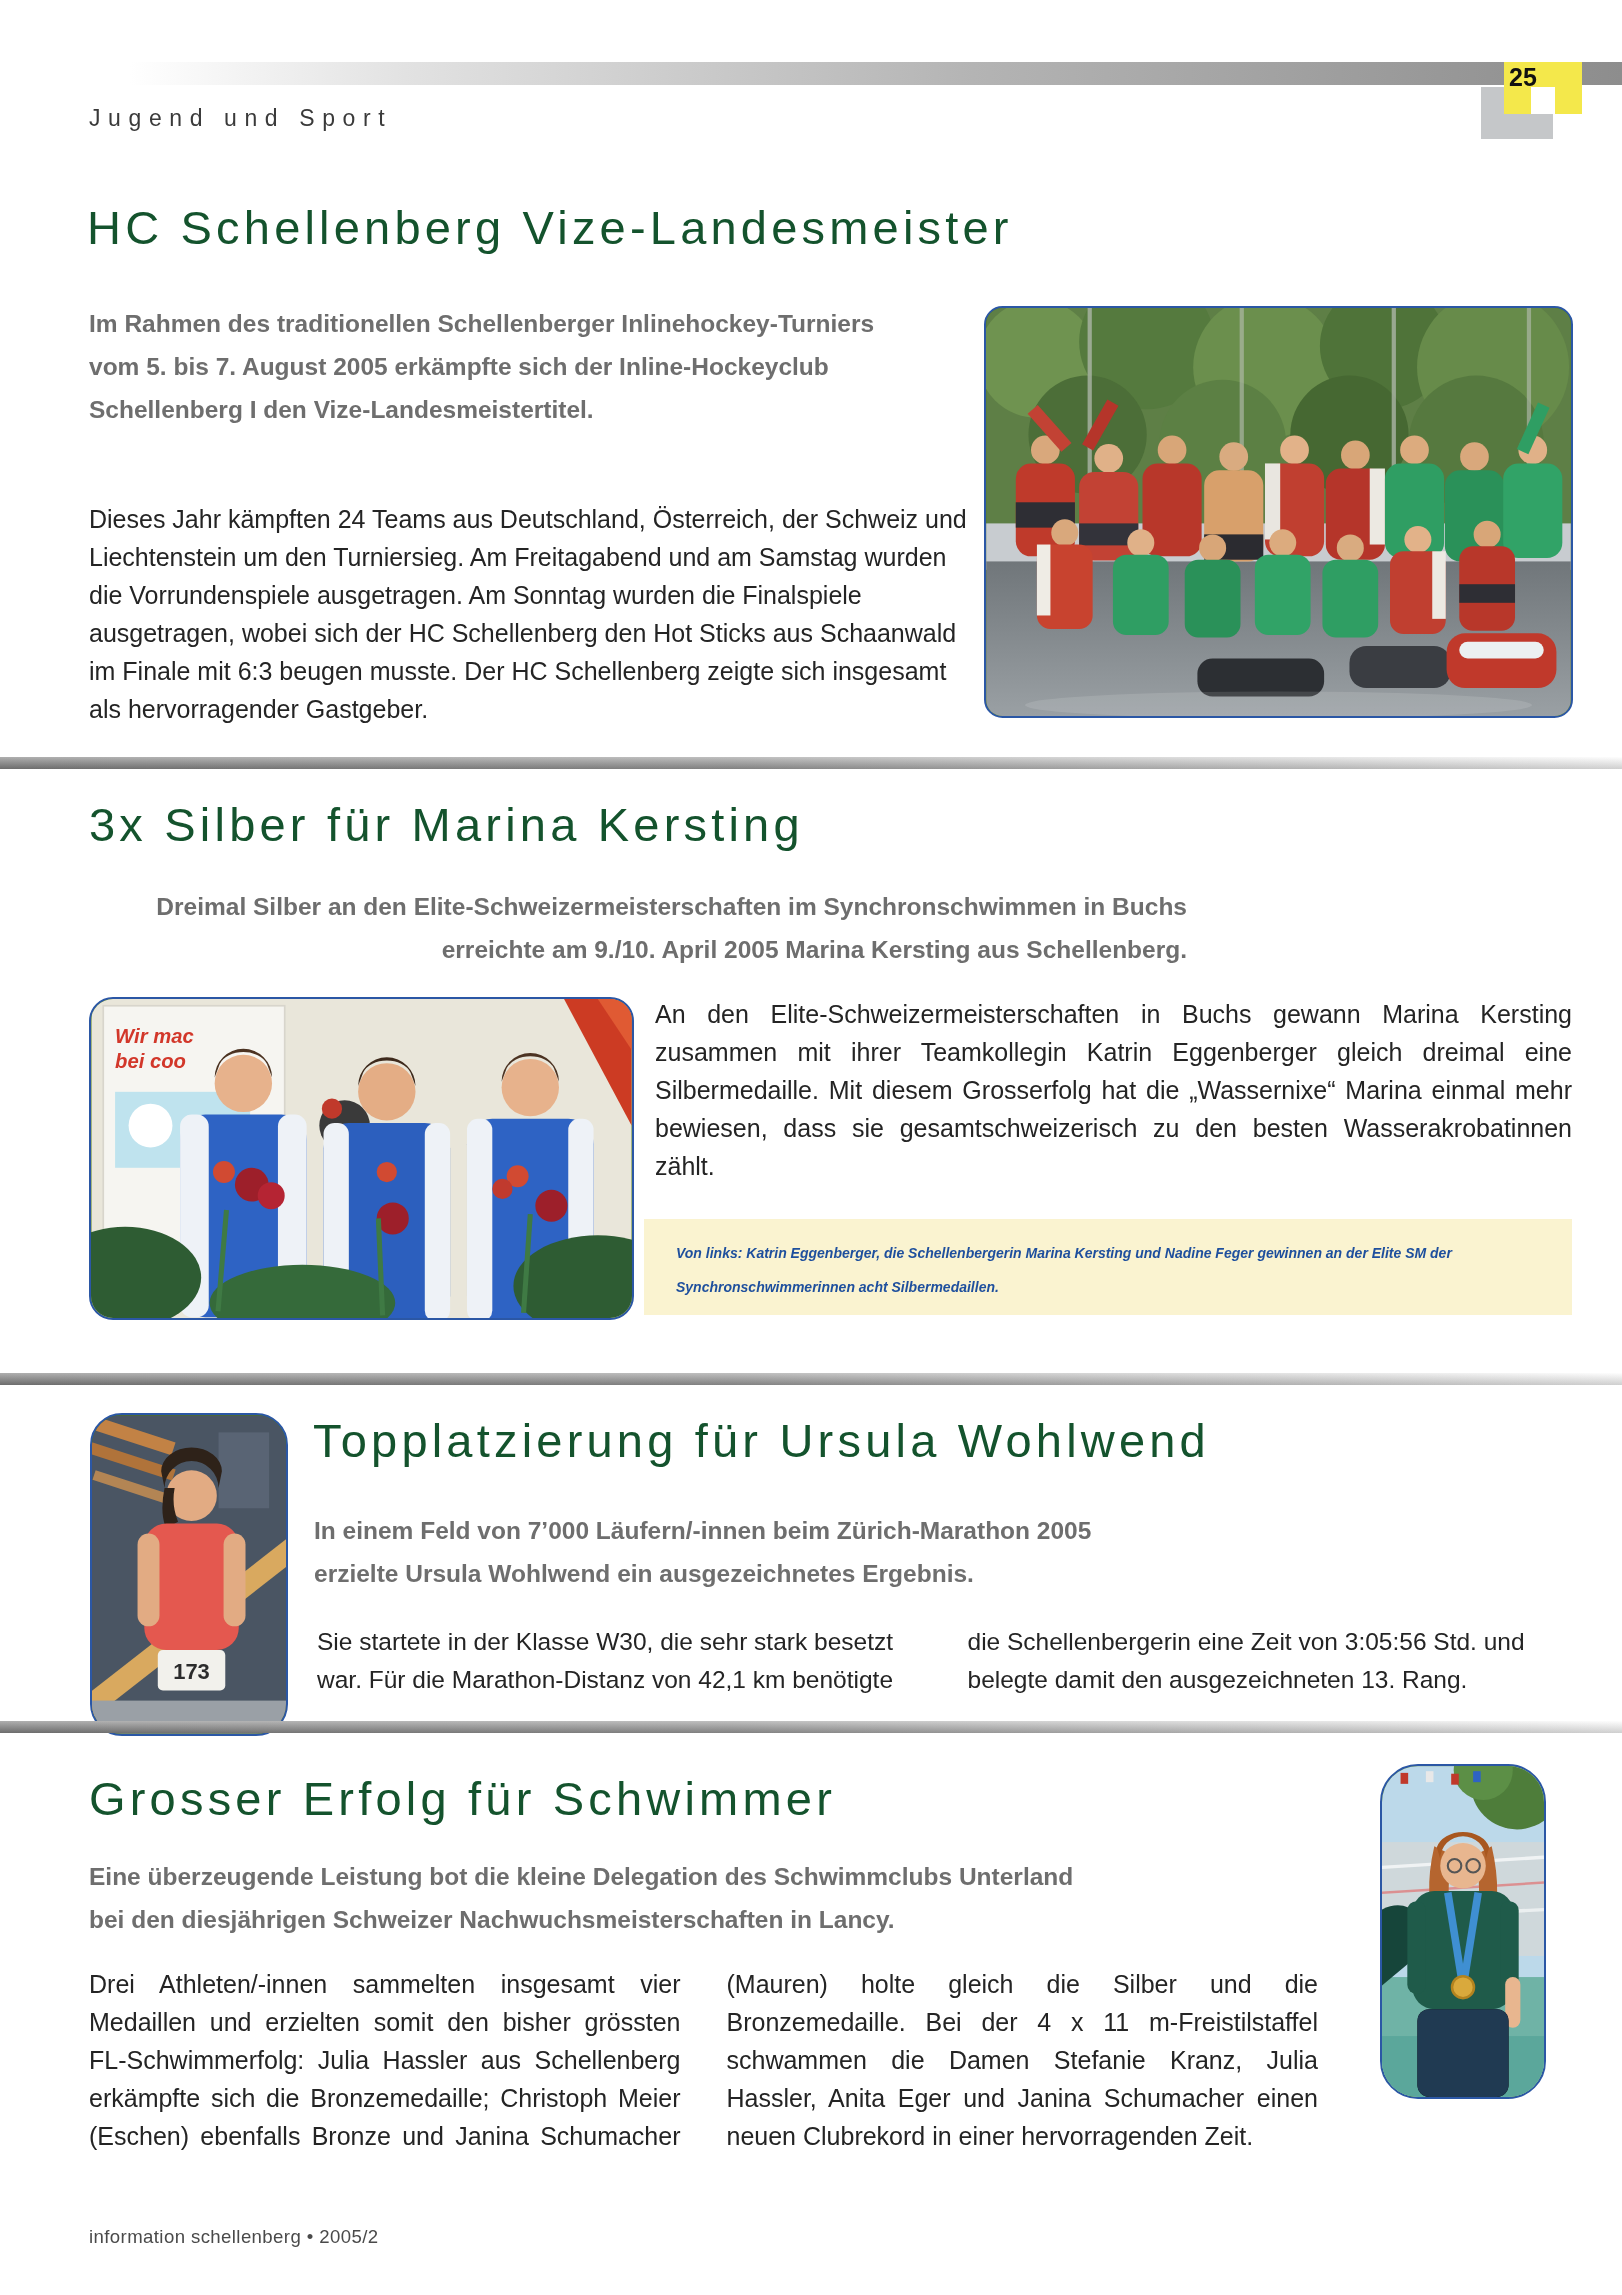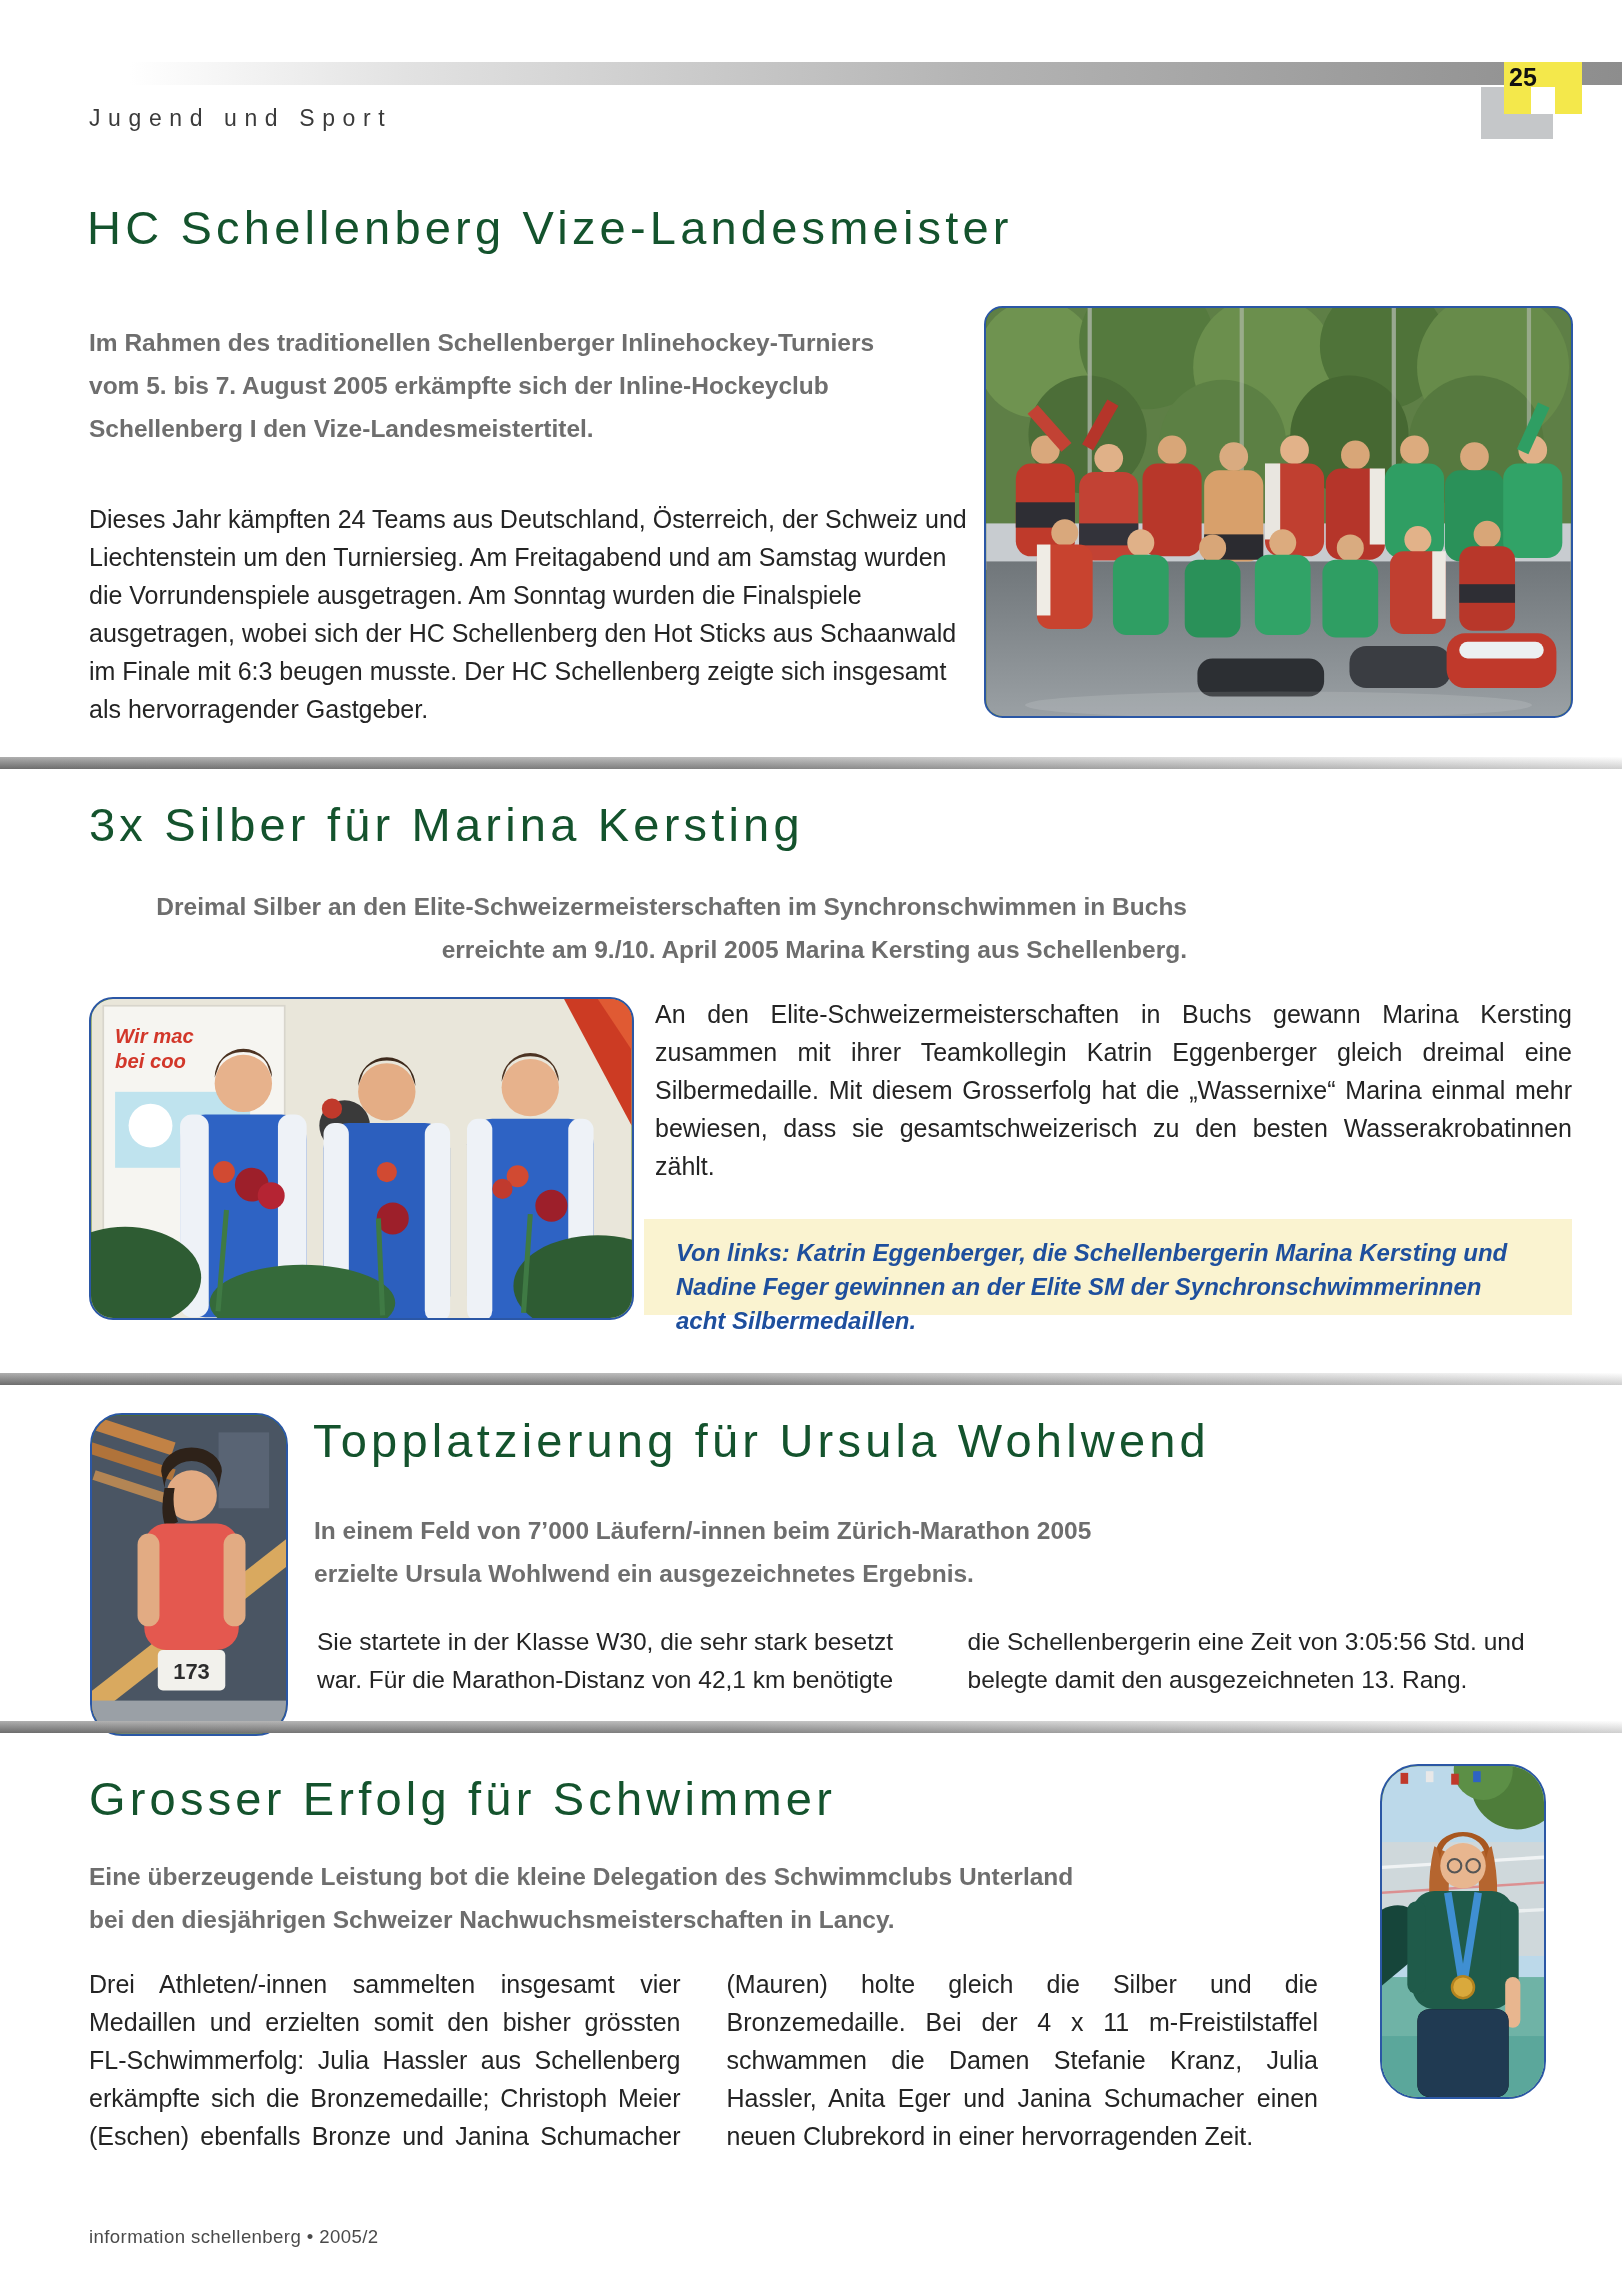--- a/index.html
+++ b/index.html
@@ -18,39 +18,39 @@
   .pagenum{position:absolute;left:1509px;top:63px;font-size:25px;font-weight:bold;color:#111;text-align:center;}
   .kicker{position:absolute;left:89px;top:105px;font-size:23px;letter-spacing:7.6px;color:#3a3a3a;}
   .h1{position:absolute;color:#14532d;font-size:47px;letter-spacing:4.2px;font-weight:400;white-space:nowrap;}
   .intro{position:absolute;font-weight:700;color:#6e6e6e;font-size:24.5px;line-height:43px;}
   .bodytxt{position:absolute;color:#242424;font-size:25px;line-height:38px;}
   .just{text-align:justify;}
   .cols2{column-count:2;column-gap:46px;column-fill:balance;}
   .photo{position:absolute;border:2.5px solid #2b57a5;overflow:hidden;background:#4d7c0f;}
   .caption{position:absolute;left:644px;top:1219px;width:928px;height:96px;background:#faf3d0;
      box-sizing:border-box;padding:17px 36px 0 32px;color:#1e4f9d;font-weight:700;font-style:italic;
-     font-size:24px;line-height:34px;}
+     font-size:14px;line-height:34px;}
   .footer{position:absolute;left:89px;top:2226px;font-size:18.6px;color:#4a4a4a;letter-spacing:0.4px;}
   svg{display:block;}
 </style>
 </head>
 <body>
 
 <div id="page">
 
   <div class="bar-top"></div>
   <div class="sq-gray"></div>
   <div class="sq-yellow"></div>
   <div class="sq-notch"></div>
   <div class="pagenum">25</div>
 
   <div class="kicker">Jugend und Sport</div>
 
   <div class="h1" style="left:87px;top:200px;">HC Schellenberg Vize-Landesmeister</div>
-  <div class="intro" style="left:89px;top:321px;width:828px;">Im Rahmen des traditionellen Schellenberger Inlinehockey-Turniers vom 5. bis 7. August 2005 erkämpfte sich der Inline-Hockeyclub Schellenberg I  den Vize-Landesmeistertitel.</div>
+  <div class="intro" style="left:89px;top:302px;width:828px;">Im Rahmen des traditionellen Schellenberger Inlinehockey-Turniers vom 5. bis 7. August 2005 erkämpfte sich der Inline-Hockeyclub Schellenberg I  den Vize-Landesmeistertitel.</div>
   <div class="bodytxt" style="left:89px;top:500px;width:883px;">Dieses Jahr kämpften 24 Teams aus Deutschland, Österreich, der Schweiz und Liechtenstein um den Turniersieg. Am Freitagabend und am Samstag wurden die Vorrundenspiele ausgetragen. Am Sonntag wurden die Finalspiele ausgetragen, wobei sich der HC Schellenberg den Hot Sticks aus Schaanwald im Finale mit 6:3 beugen musste. Der HC Schellenberg zeigte sich insgesamt als hervorragender Gastgeber.</div>
 
   <div class="photo" style="left:984px;top:306px;width:585px;height:408px;border-radius:18.6px;">
     <svg width="585" height="408" viewBox="0 0 692 483">
       <defs>
         <linearGradient id="ground1" x1="0" y1="0" x2="0" y2="1">
           <stop offset="0" stop-color="#70767a"></stop>
             <stop offset="1" stop-color="#9aa0a4"></stop>
         </linearGradient>
       </defs>

